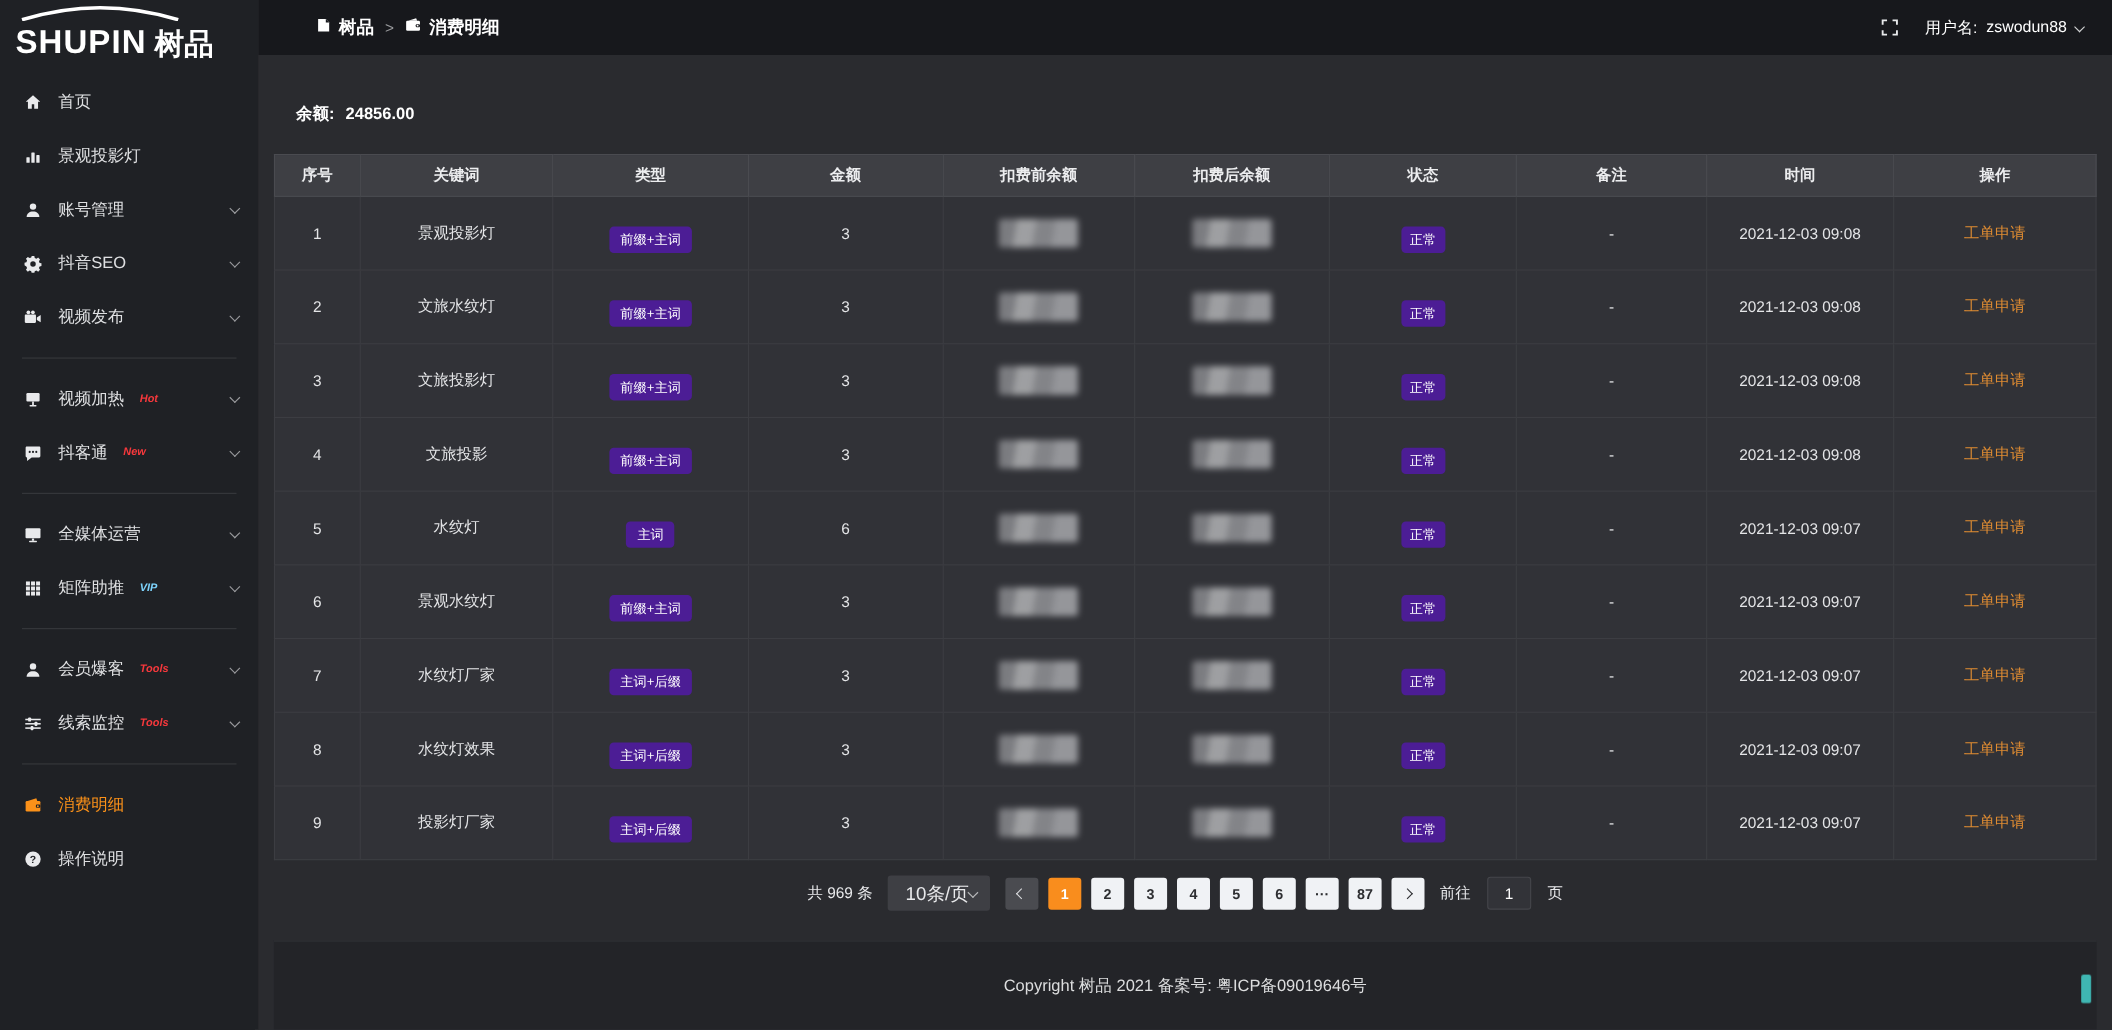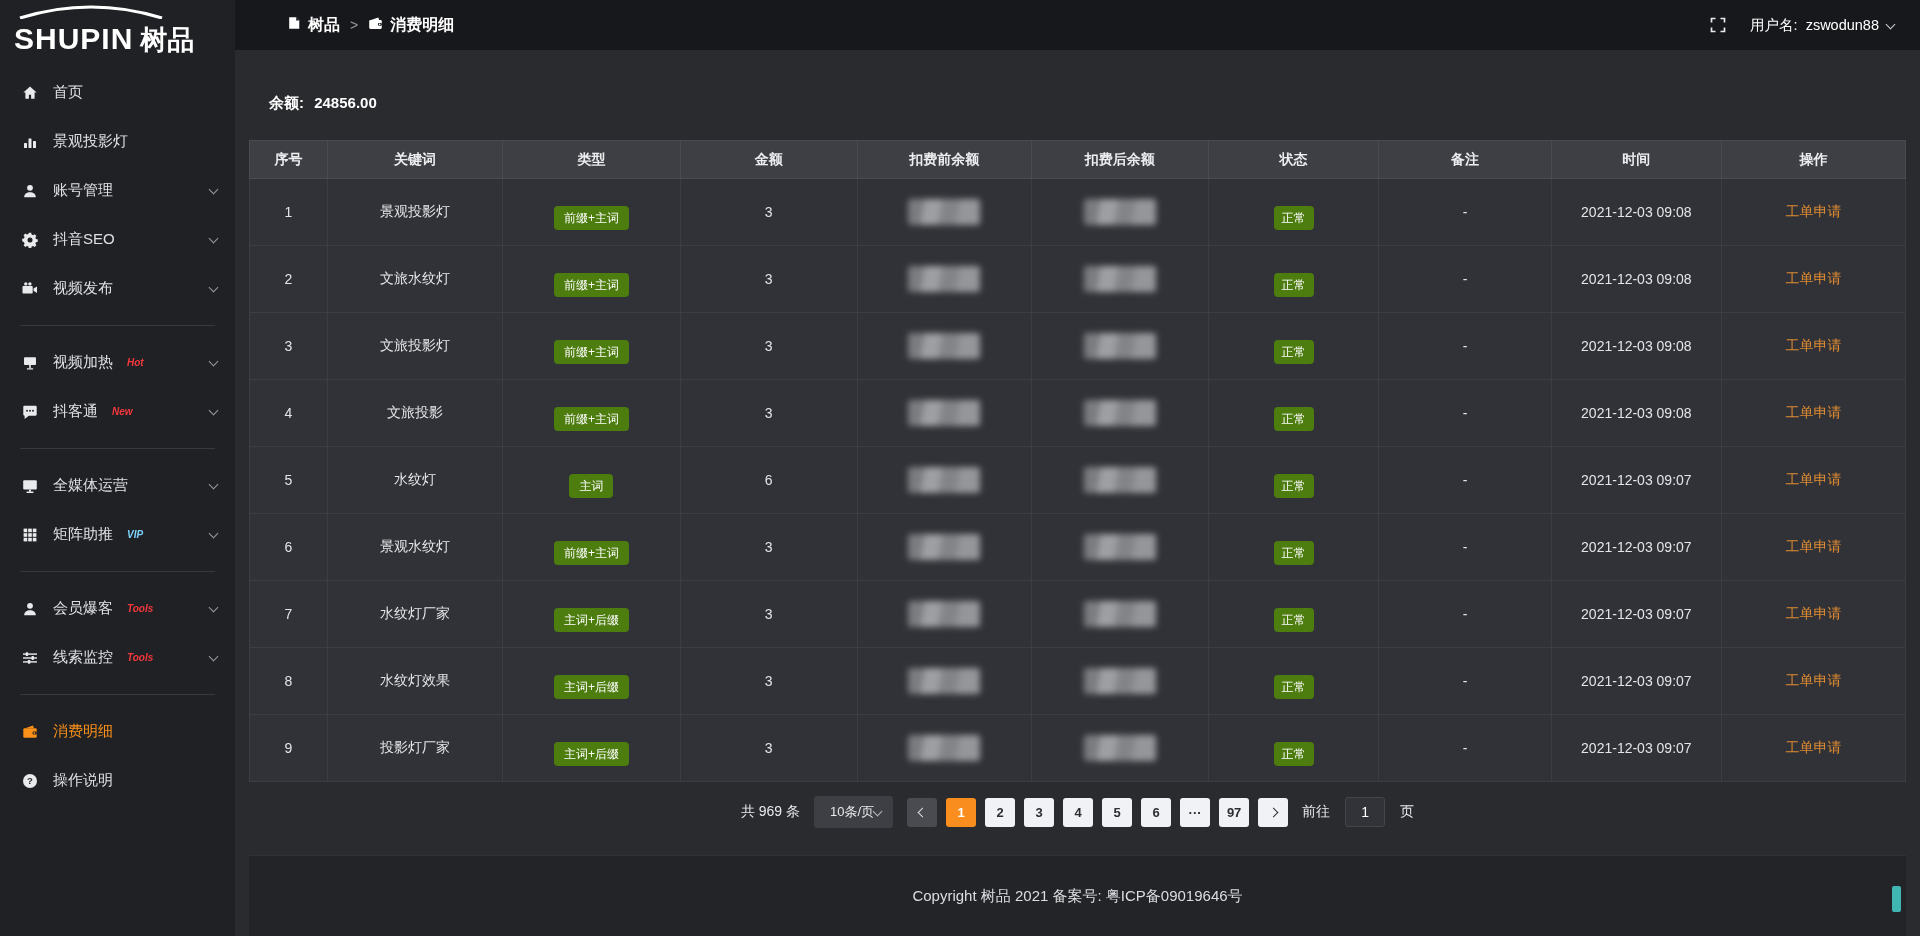--- a/index.html
+++ b/index.html
@@ -34,30 +34,30 @@
   .user-menu .chev { margin:0 0 2px 0; border-color:#cfd0d2; }
 
   
   .content { flex:1; display:flex; flex-direction:column; padding:0 14px; }
   .balance { margin:44px 6px 27px 20px; font-size:15px; font-weight:bold; color:#fff; }
   .balance-value { margin-left:6px; }
 
   table.data-table { width:100%; border-collapse:collapse; background:#313237; table-layout:fixed; }
   .data-table th { height:38px; background:#3e3f44; color:#ecedef; font-size:14px; font-weight:bold; border:1px solid #4a4b50; }
   .data-table td { height:67px; text-align:center; font-size:14px; color:#e4e5e7; border:1px solid #3c3d42; }
-  .badge { display:inline-block; background:#4d7c0f; color:#fff; font-size:12px; line-height:1; padding:6px 10px; border-radius:4px;margin-top:12px; }
+  .badge { display:inline-block; background:#4c1d95; color:#fff; font-size:12px; line-height:1; padding:6px 10px; border-radius:4px;margin-top:12px; }
   .badge-sm { padding:6px 8px; }
   .blur-chip { width:72px; height:26px; margin:0 auto; border-radius:3px; opacity:.8;
     background:linear-gradient(100deg,#8e8f93 0 22%,#babbbd 22% 45%,#98999d 45% 68%,#aeafb3 68%);
     filter:blur(3px); }
   .action-link { color:#df8c32; cursor:pointer; text-decoration:none; }
 
   
   .pagination { display:flex; align-items:center; justify-content:center; gap:14px; margin-top:14px; font-size:14px; color:#e8e9eb; }
-  .page-size { display:flex; align-items:center; gap:0; background:#3e3f44; height:32px; padding:0 12px 0 16px; border-radius:3px; font-size:13px; cursor:pointer; }
+  .page-size { display:flex; align-items:center; gap:0; background:#3e3f44; height:32px; padding:0 12px 0 16px; border-radius:3px; font-size:17px; cursor:pointer; }
   .page-size .chev { margin:0 0 2px 0; border-color:#b7b8ba; }
   .pages { display:flex; align-items:center; gap:9px; }
   .page-btn { min-width:30px; height:29px; border:none; background:#f0f2f5; color:#2d2e31; font-weight:bold; font-size:13px; font-family:inherit; display:flex; align-items:center; justify-content:center; border-radius:3px; cursor:pointer; }
   .page-btn.active { background:#f98d1d; color:#fff; }
   .nav-btn { width:30px; height:29px; border:none; border-radius:3px; display:flex; align-items:center; justify-content:center; cursor:pointer; }
   .nav-btn.prev { background:#4a4b50; }
   .nav-btn.prev .chev { border-color:#dcdde0; margin:0; transform:rotate(135deg); }
   .nav-btn.next { background:#f0f2f5; }
   .nav-btn.next .chev { border-color:#2d2e31; margin:0; transform:rotate(-45deg); }
   .goto { display:flex; align-items:center; gap:15px; }
@@ -480,21 +480,21 @@
               <span class="chev"></span>
             </button>
           <span id="pages-slot" style="display:flex;gap:9px">
               <button class="page-btn active">1</button>
               <button class="page-btn">2</button>
               <button class="page-btn">3</button>
               <button class="page-btn">4</button>
               <button class="page-btn">5</button>
               <button class="page-btn">6</button>
               <button class="page-btn">···</button>
-              <button class="page-btn">97</button>
+              <button class="page-btn">87</button>
             </span>
           <button class="nav-btn next">
               <span class="chev"></span>
             </button>
         </div>
         <div class="goto">
           <span>前往</span>
           <input class="goto-input" value="1" style="">
           <span>页</span>
         </div>

